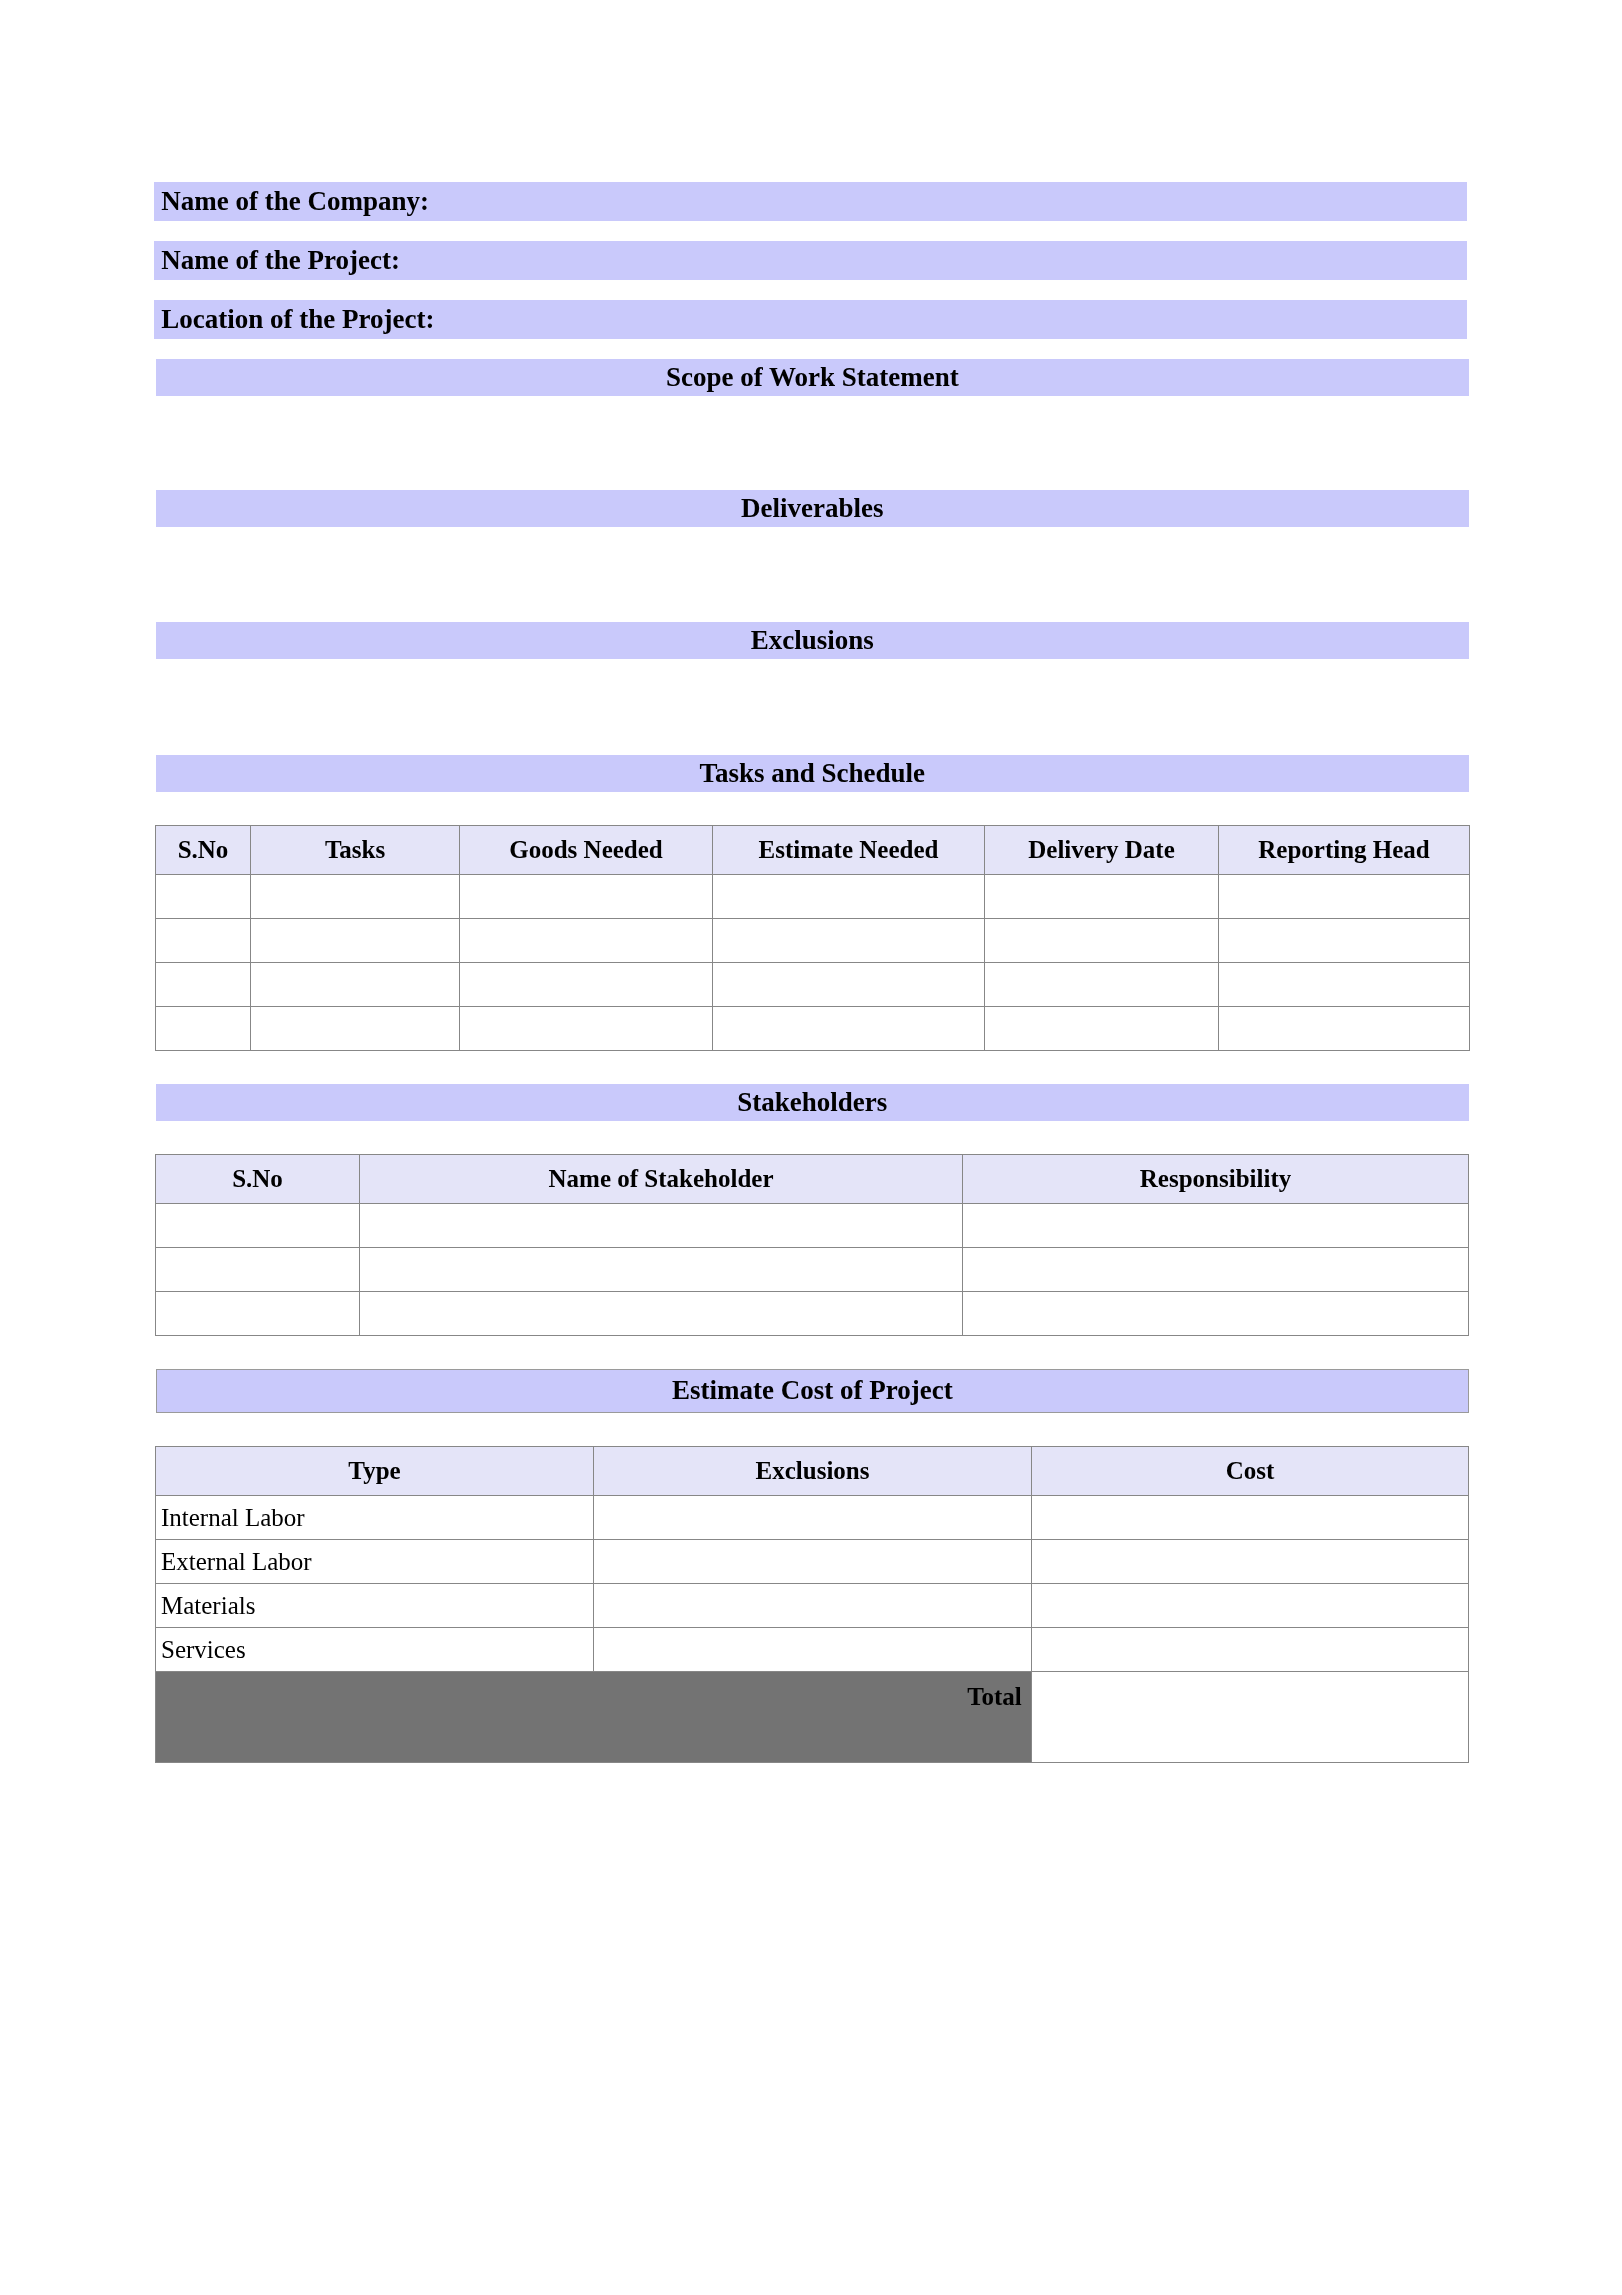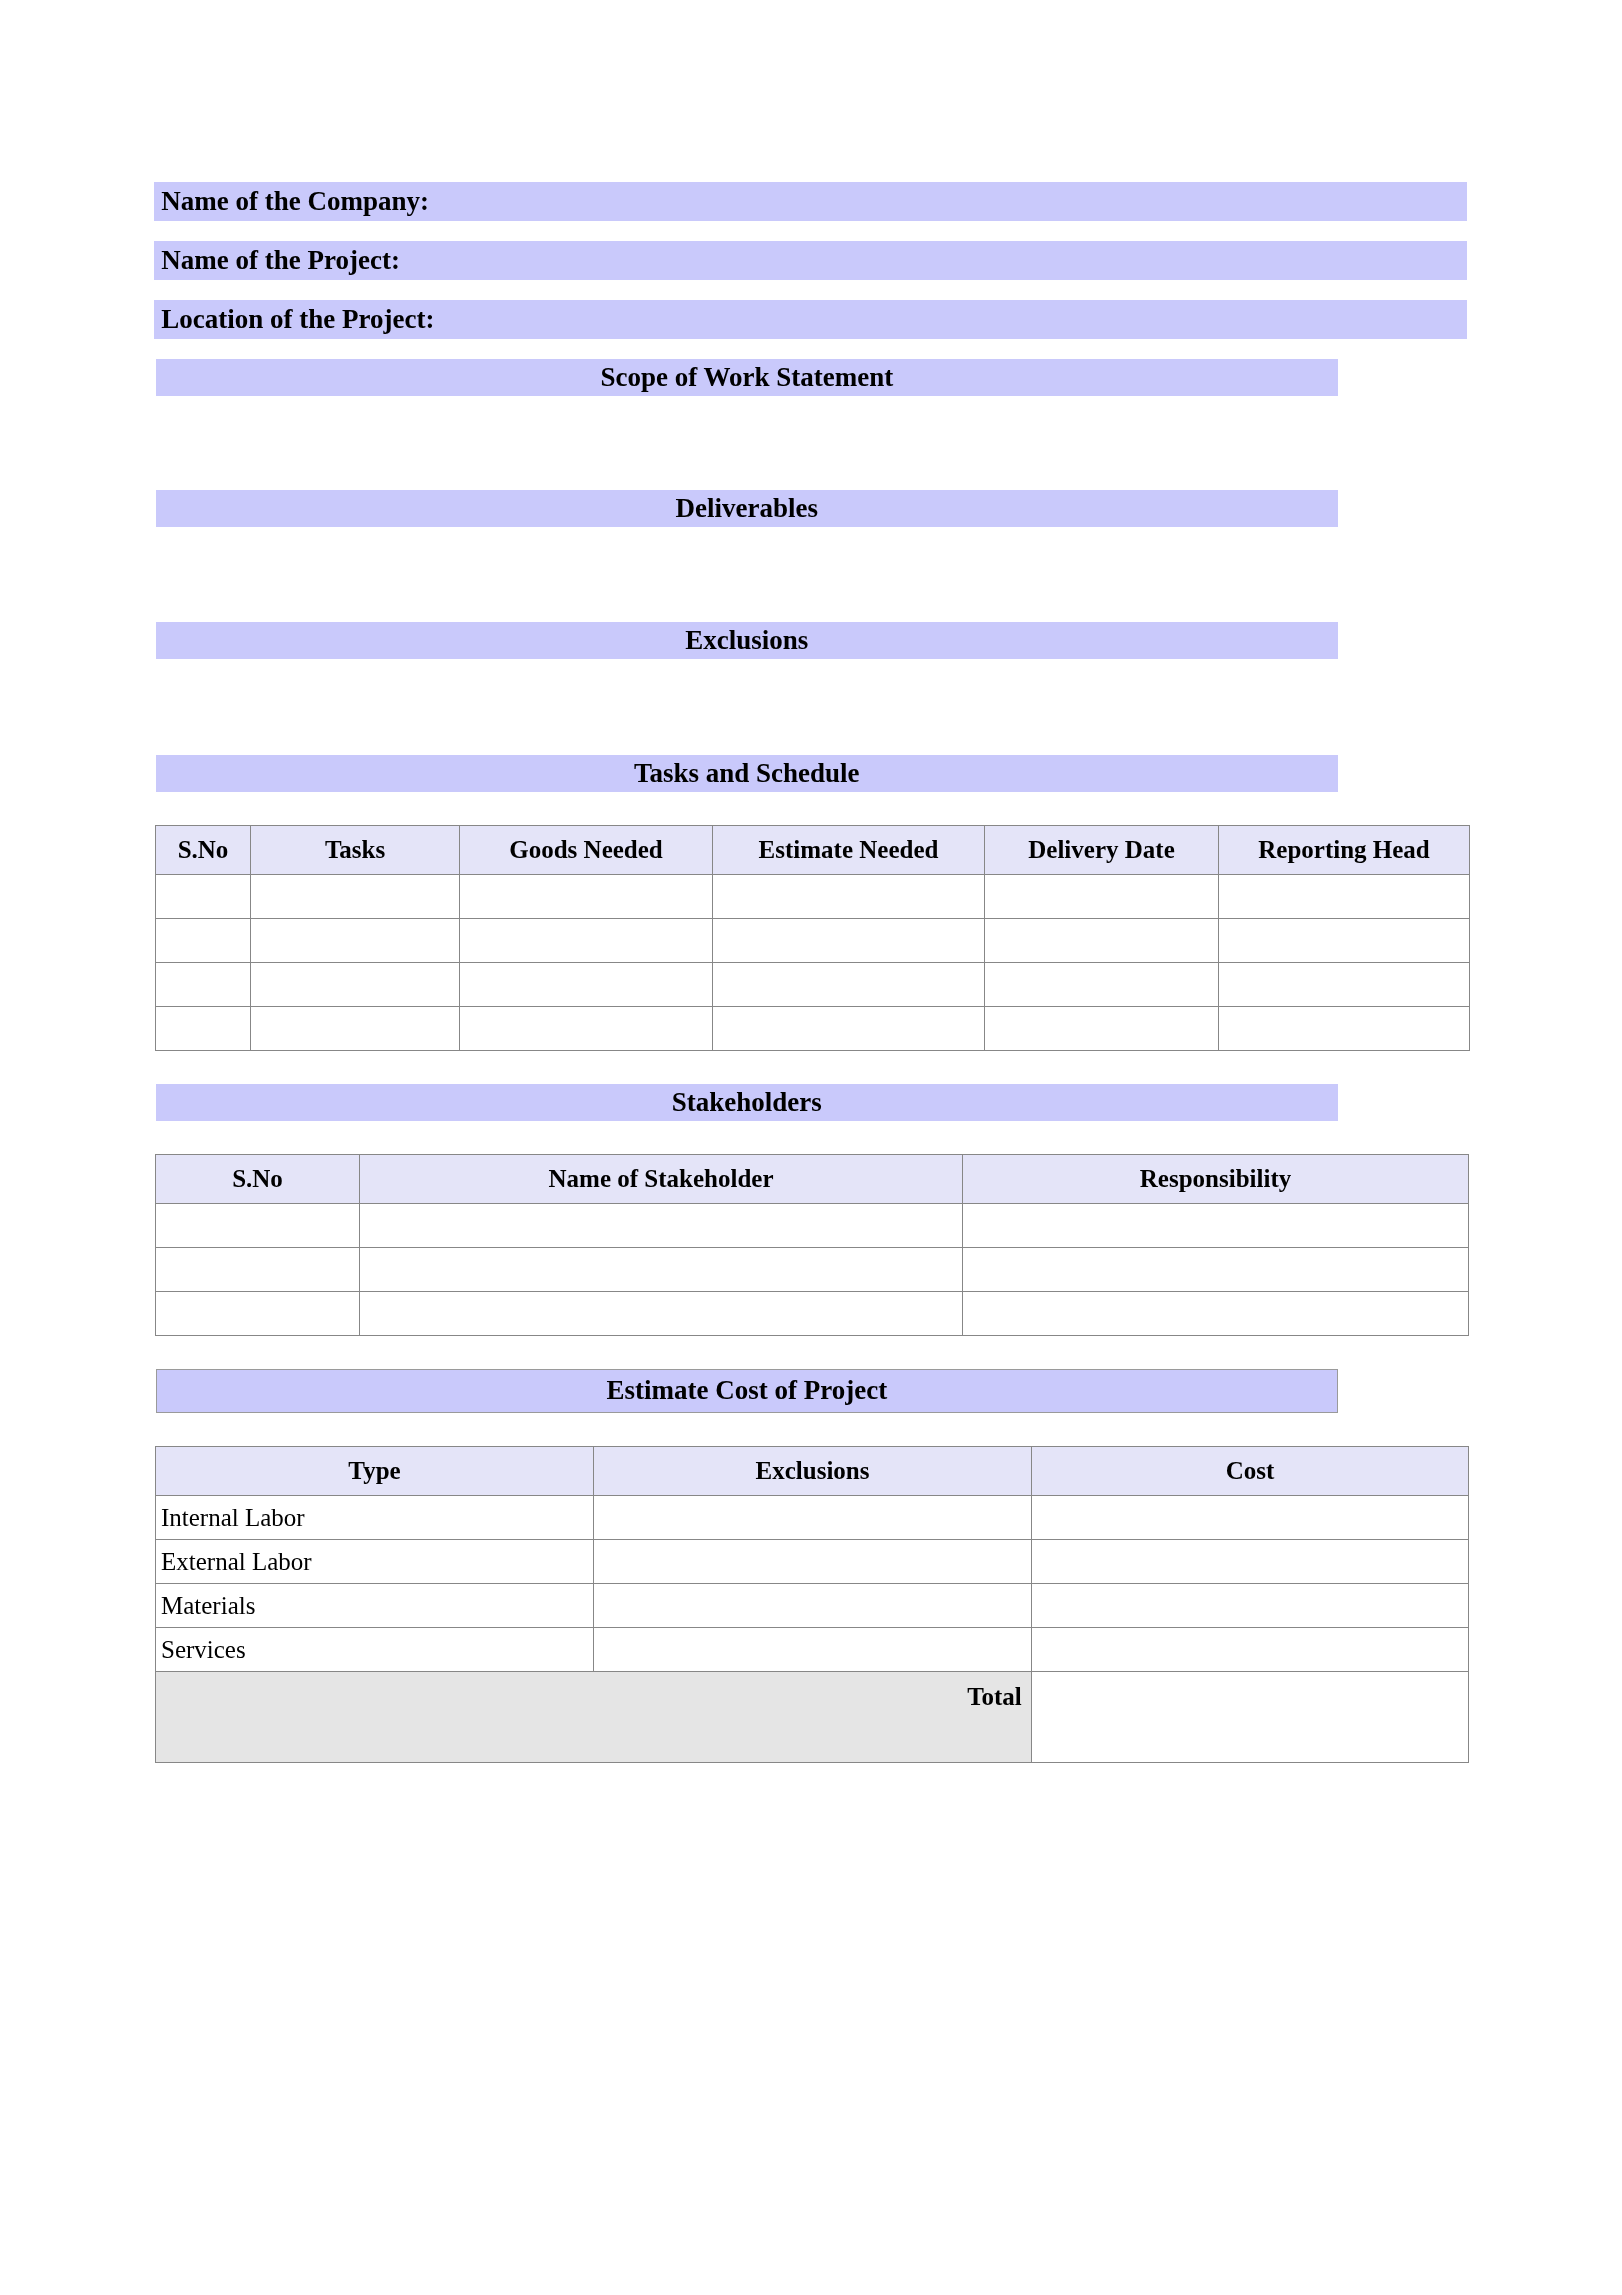--- a/index.html
+++ b/index.html
@@ -44,21 +44,21 @@
 
   
   .section-bar {
     background: #c9c9fb;
     height: 37px;
     line-height: 37px;
     font-size: 27px;
     font-weight: bold;
     text-align: center;
     box-sizing: border-box;
-    width: 1182px;
+    width: 1313px;
     margin-left: 1.8px;
   }
   .section-bar.bordered {
     border: 1.8px solid #9a9a9a;
     height: 44px;
     line-height: 40px;
   }
 
   
   .gap-sm  { height: 20px; }
@@ -96,21 +96,21 @@
 
   
   .cost-table th { height: 46px; }
   .cost-table td { height: 41px; }
   .cost-table td.type-cell {
     font-weight: normal;
     text-align: left;
     padding-left: 5px;
   }
   .cost-table td.total-label {
-    background: #e5e5e5;
+    background: #737373;
     text-align: right;
     font-weight: bold;
     padding-right: 9.2px;
     height: 79px;
     vertical-align: top;
     padding-top: 11px;
   }
   .cost-table td.total-value {
     height: 79px;
     background: #ffffff;

